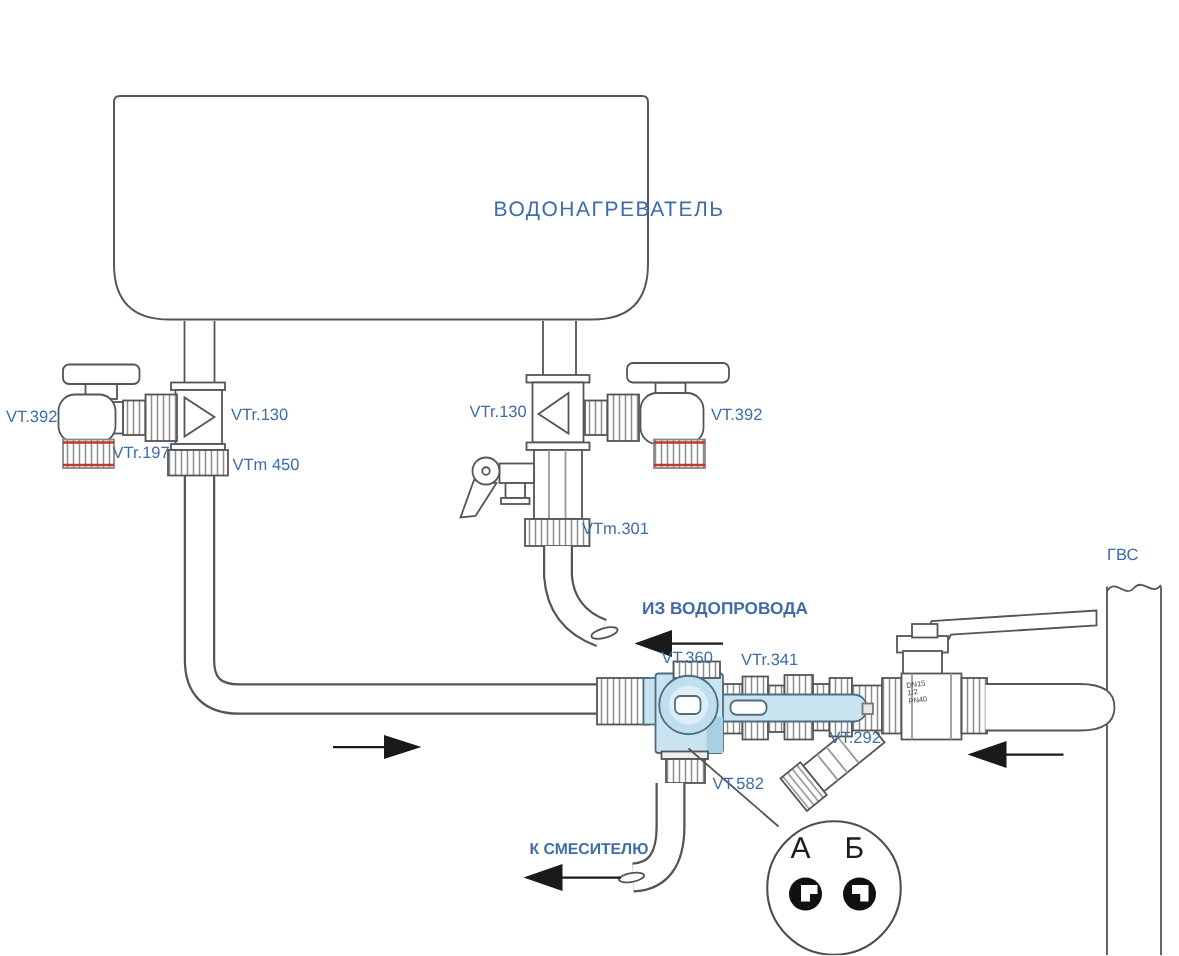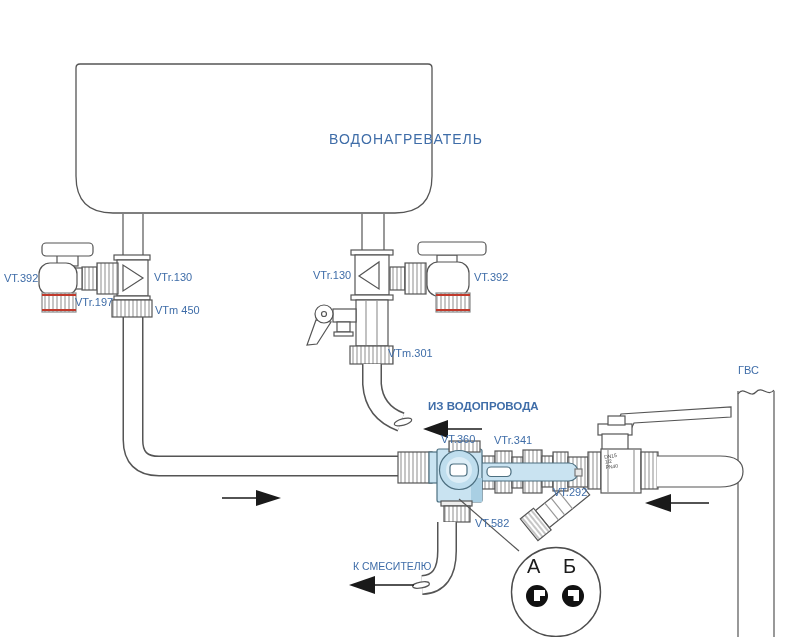--- a/index.html
+++ b/index.html
@@ -230,20 +230,20 @@
   <div class="lbl" style="left:474px;top:271px;">VT.392</div>
   <div class="lbl" style="left:388px;top:347px;">VTm.301</div>
 
   <div class="lbl lbl-bold" style="left:428px;top:400px;font-size:11.5px;">ИЗ ВОДОПРОВОДА</div>
   <div class="lbl" style="left:441px;top:433px;">VT.360</div>
   <div class="lbl" style="left:494px;top:434px;">VTr.341</div>
   <div class="lbl" style="left:553px;top:438px;margin-top:48px;">VT.292</div>
   <div class="lbl" style="left:475px;top:494px;margin-top:23px;">VT.582</div>
 
   <div class="lbl" style="left:738px;top:364px;">ГВС</div>
-  <div class="lbl" style="left:353px;top:561px;font-size:10.5px;">К СМЕСИТЕЛЮ</div>
+  <div class="lbl" style="left:353px;top:561px;font-size:10.5px;font-weight:bold;">К СМЕСИТЕЛЮ</div>
 
   <div class="marking">DN15 1/2 PN40</div>
 
   <div class="pos-letter" style="left:527px;top:556px;">А</div>
   <div class="pos-letter" style="left:563px;top:556px;">Б</div>
 
 </div>
 
 </body></html>

